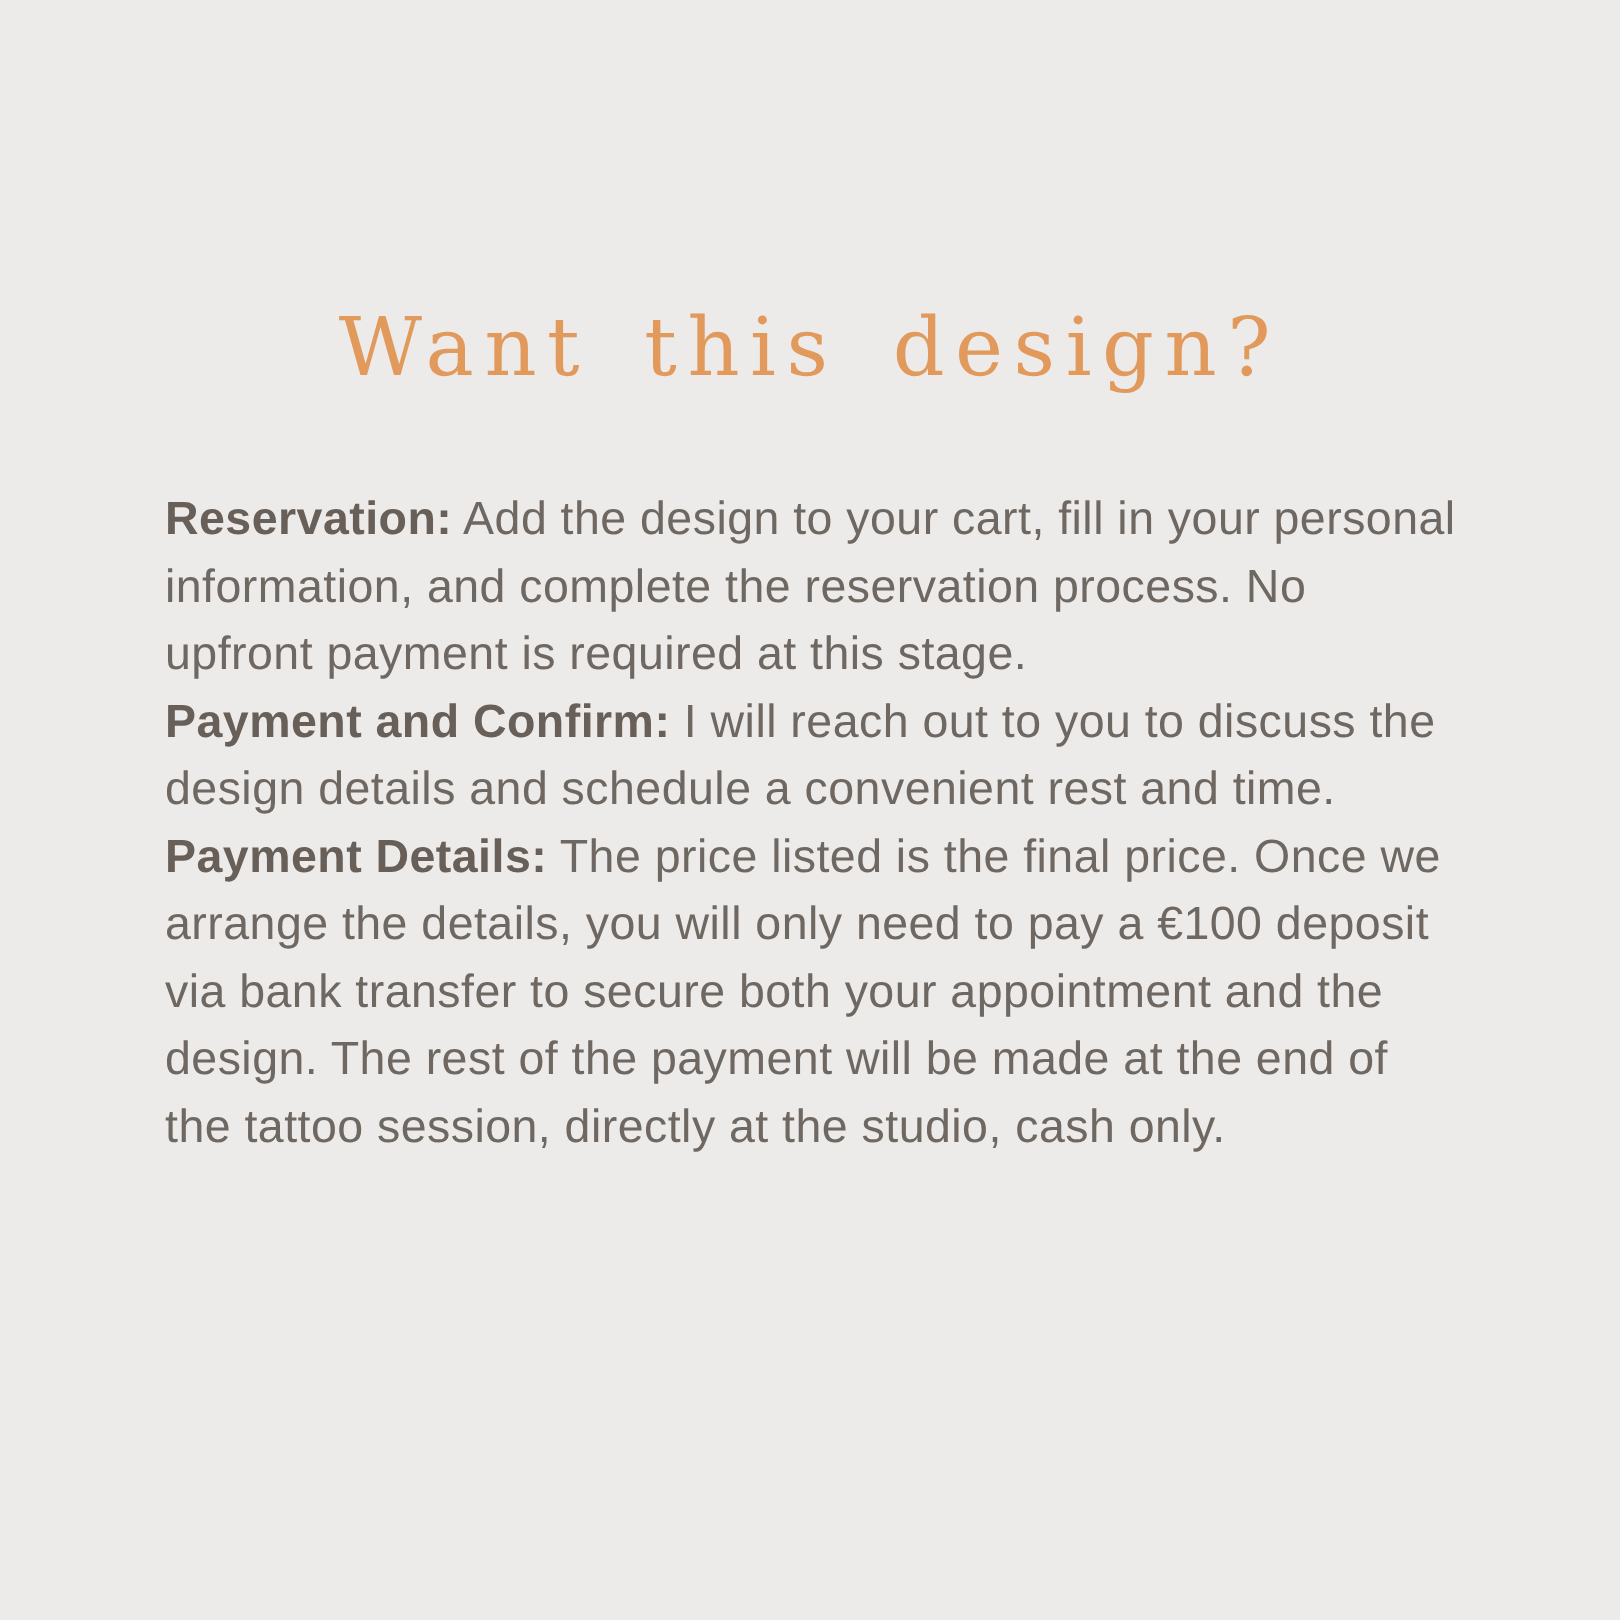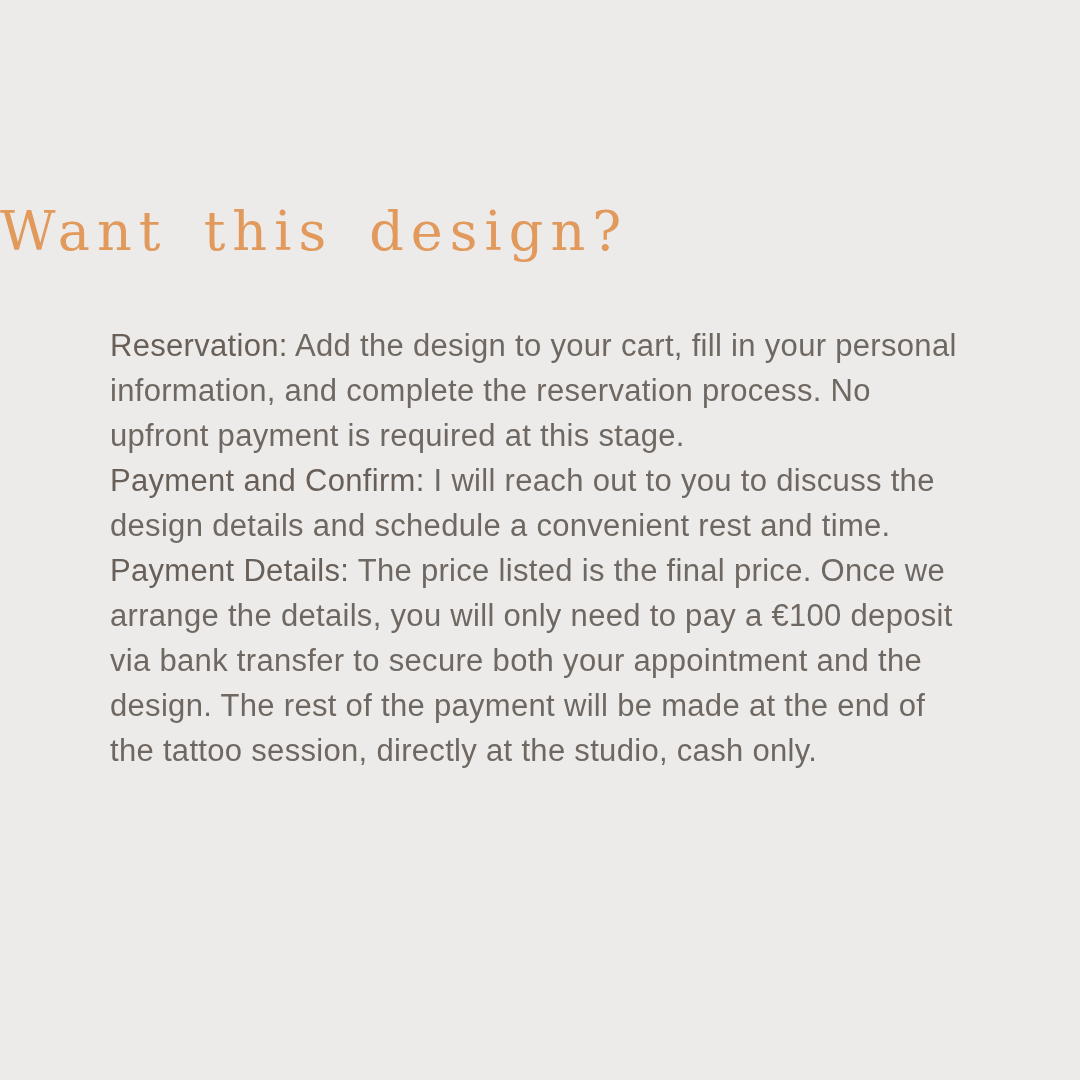--- a/index.html
+++ b/index.html
@@ -18,21 +18,21 @@
     width: 1080px;
     height: 1080px;
     box-sizing: border-box;
   }
   .title {
     margin: 0;
     position: absolute;
     top: 200px;
     left: 0;
     width: 100%;
-    text-align: left;
+    text-align: center;
     font-family: "DejaVu Serif", "Liberation Serif", serif;
     font-weight: 400;
     font-size: 54px;
     letter-spacing: 0.13em;
     word-spacing: 0.22em;
     color: #E1995C;
   }
   .body-text {
     position: absolute;
     top: 323px;
@@ -40,21 +40,21 @@
     width: 862px;
     font-size: 31px;
     line-height: 45px;
     color: #6F6862;
     letter-spacing: 0.01em;
   }
   .section {
     margin: 0;
   }
   .section strong {
-    font-weight: 400;
+    font-weight: 700;
     color: #685F58;
   }
 </style>
 </head>
 <body>
 
 <div class="card">
 
   <h1 class="title">Want this design?</h1>
 

